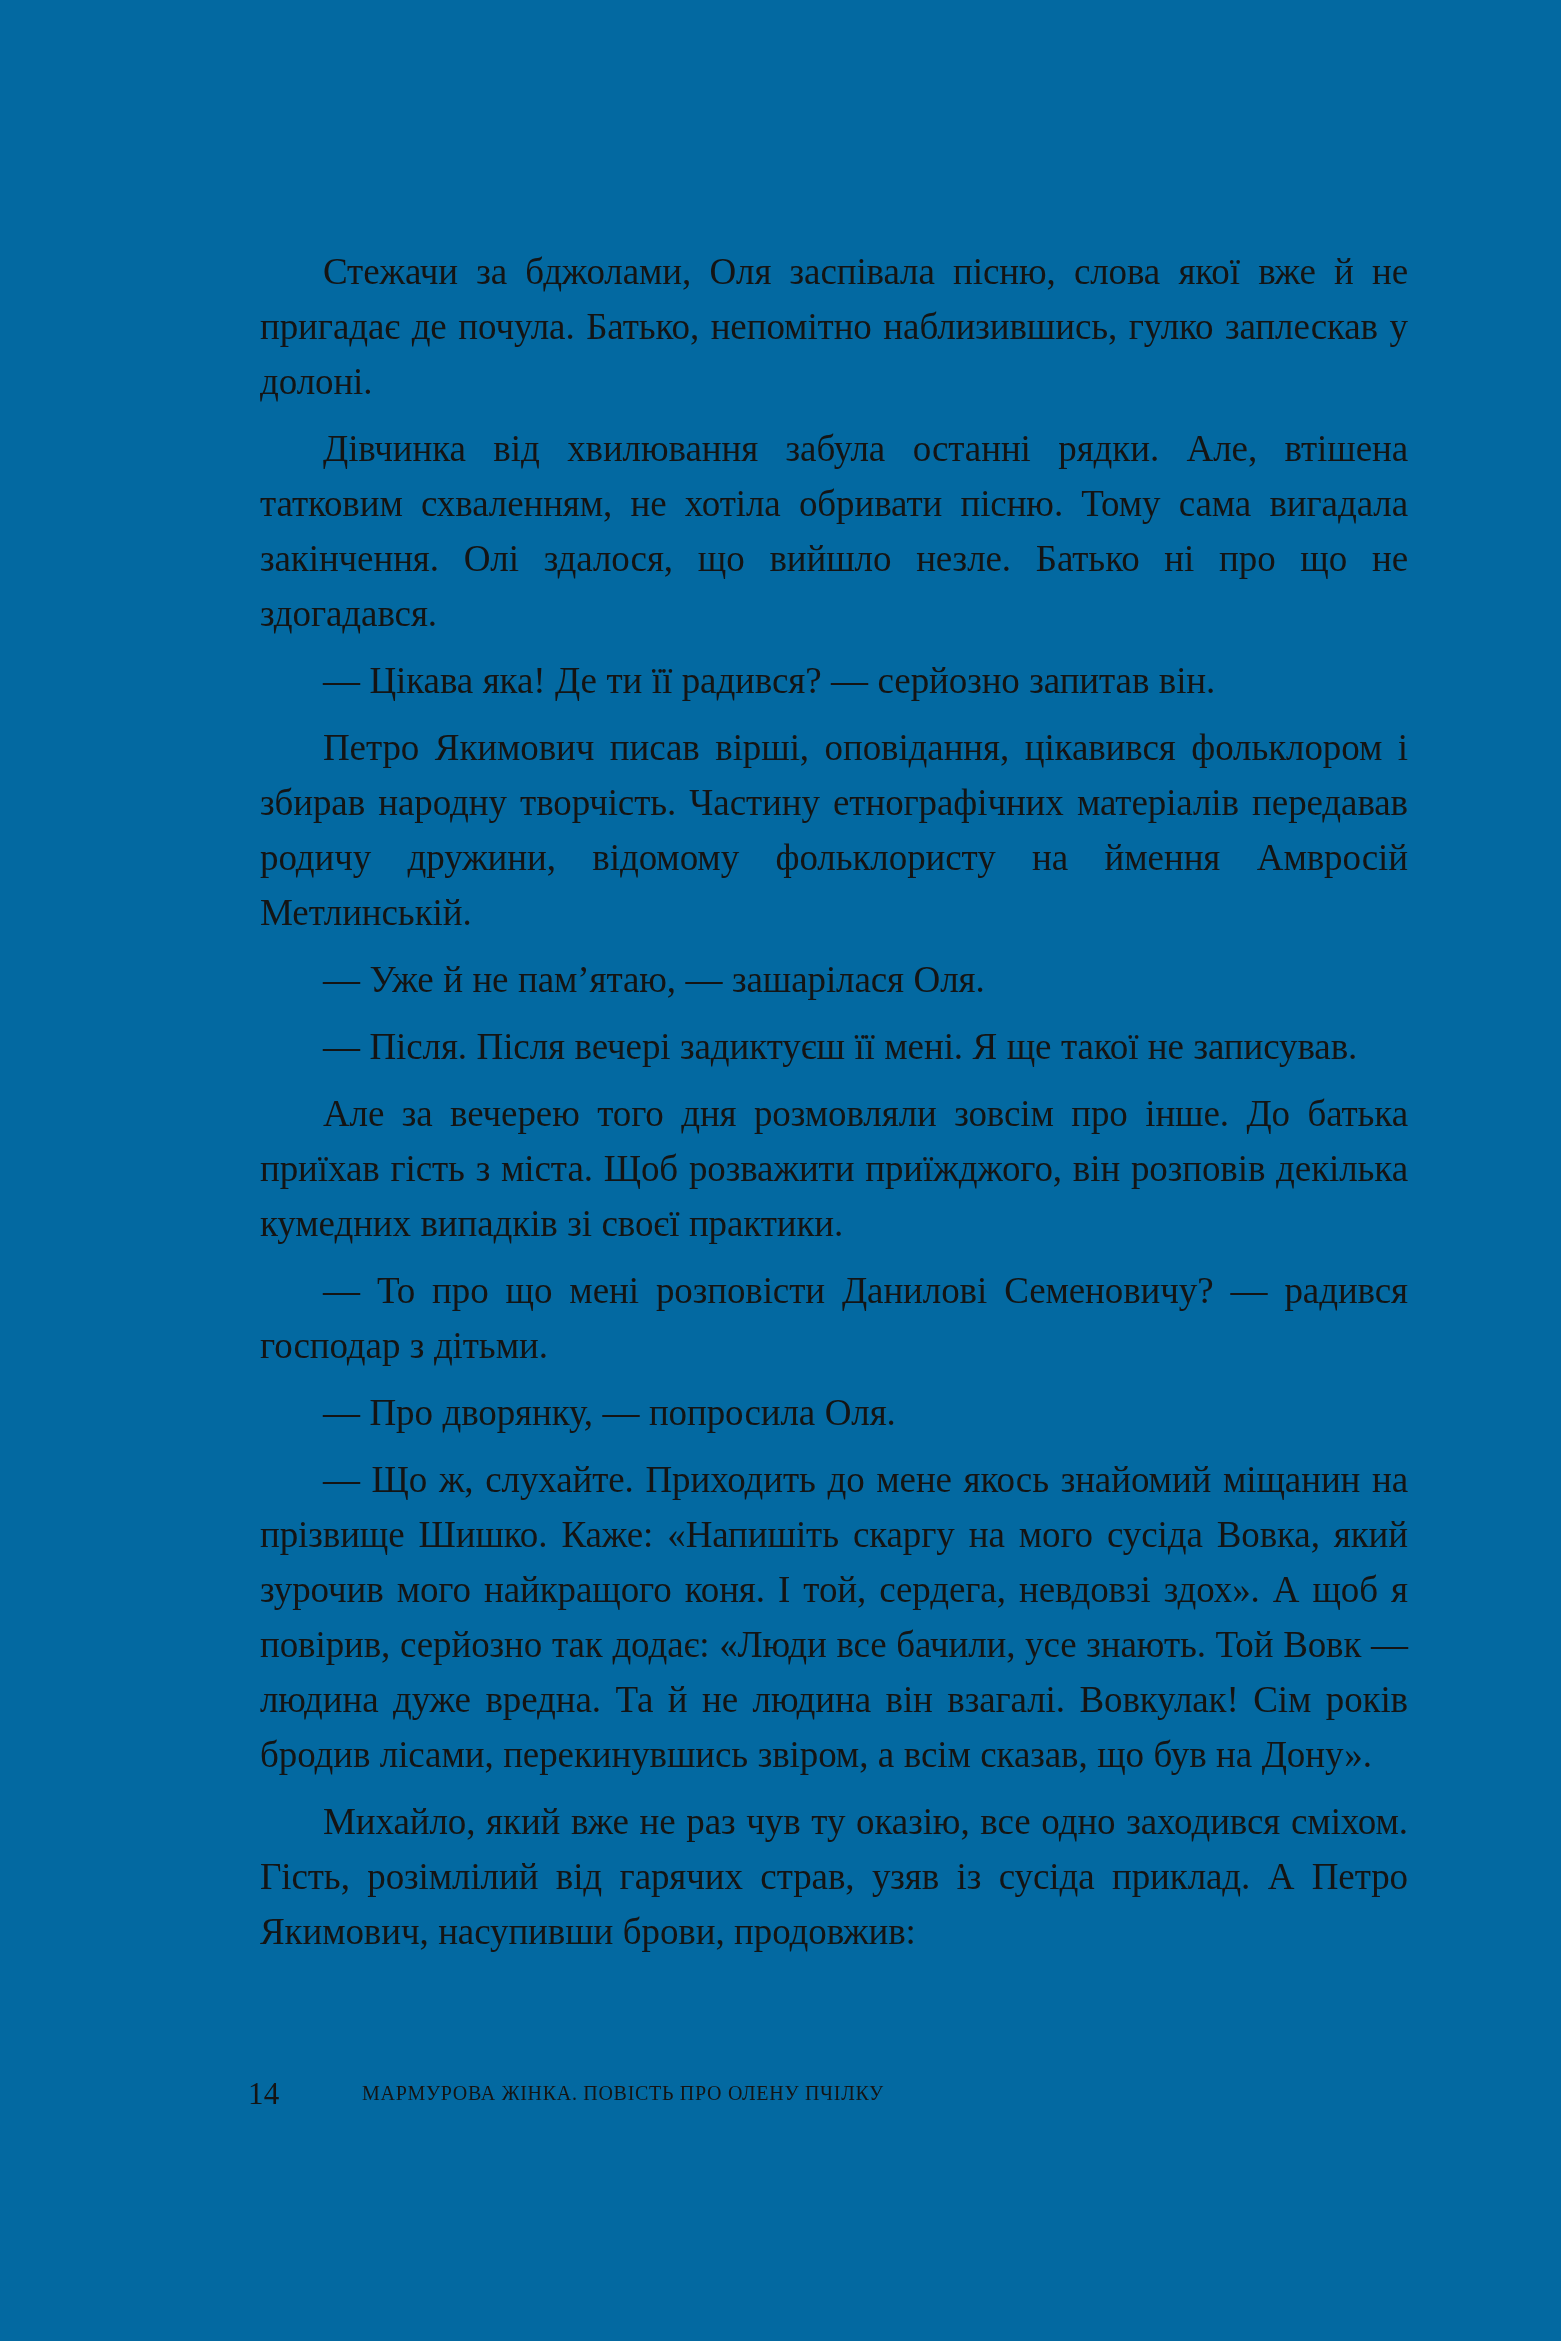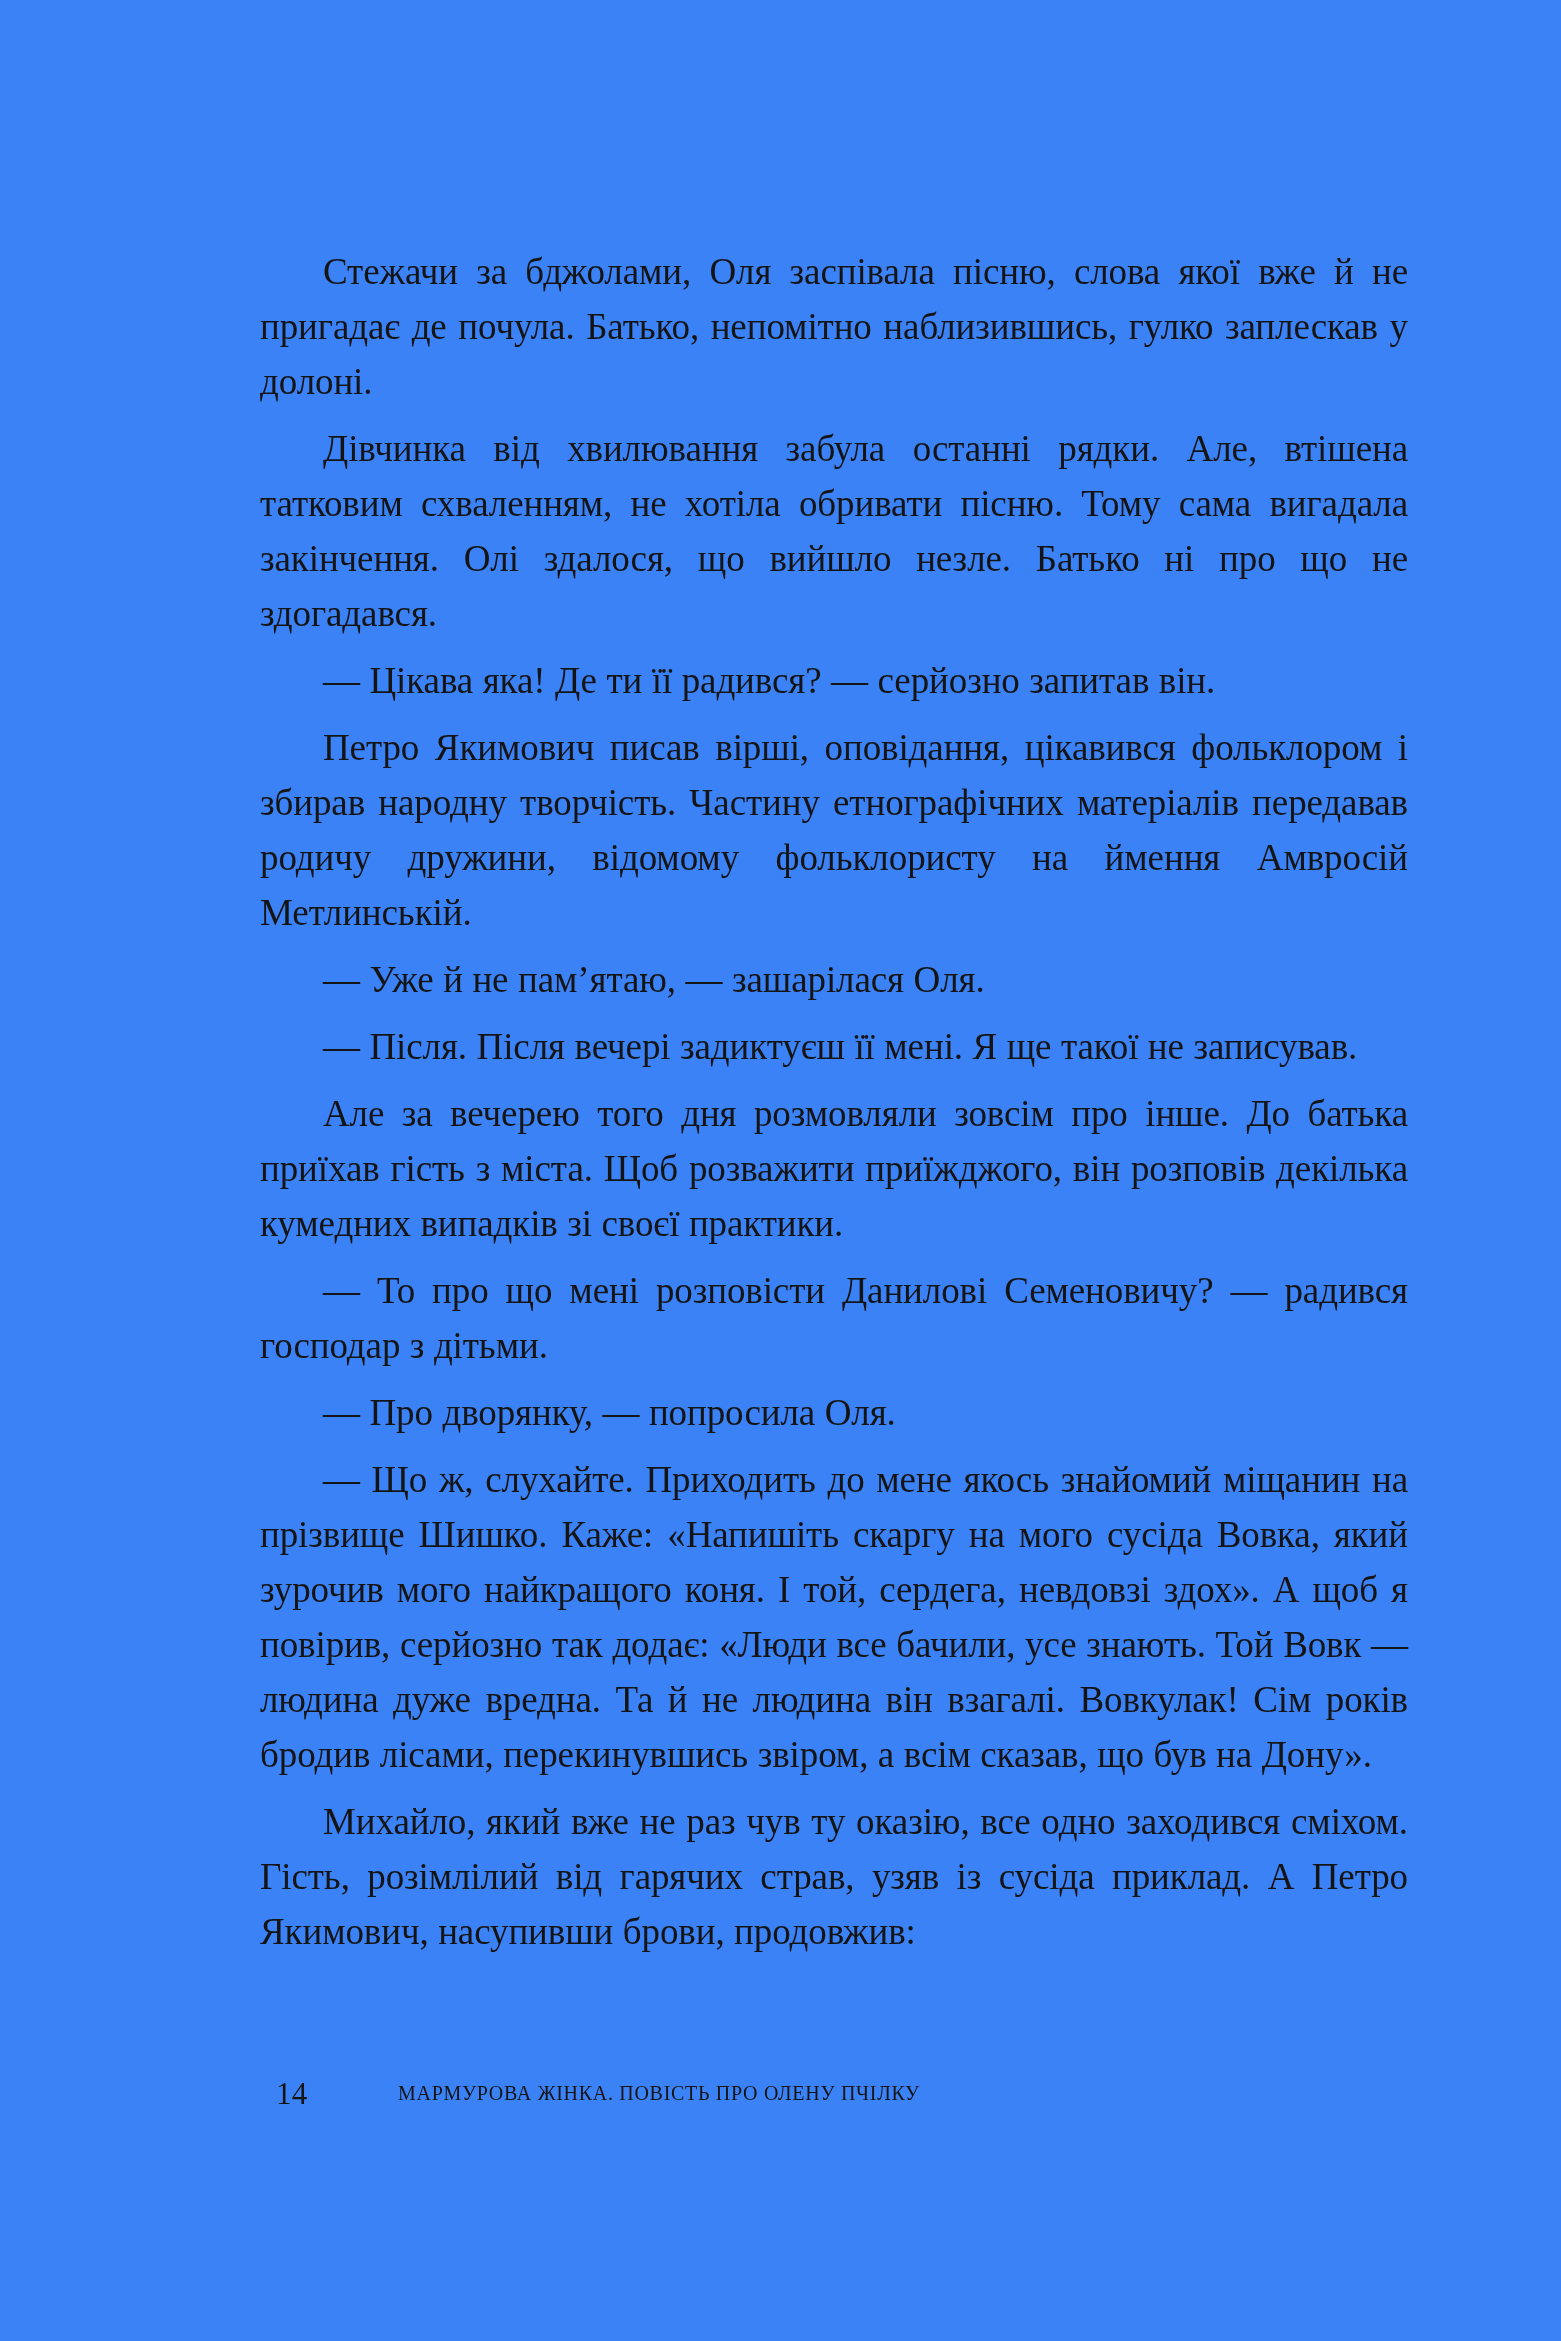--- a/index.html
+++ b/index.html
@@ -6,21 +6,21 @@
   html, body {
     margin: 0;
     padding: 0;
     background: #ffffff;
   }
 
   .page {
     position: relative;
     width: 1561px;
     height: 2342px;
-    background: #3b82f6;
+    background: #0369a1;
     box-sizing: border-box;
     overflow: hidden;
     font-family: "Liberation Serif", "DejaVu Serif", serif;
     color: #1a1a1a;
   }
 
   .text-block {
     position: absolute;
     left: 260px;
     top: 244px;
@@ -40,26 +40,26 @@
     -webkit-hyphens: manual;
     color: #141414;
   }
 
   .para + .para {
     margin-top: 12px;
   }
 
   .footer {
     position: absolute;
-    left: 276px;
+    left: 248px;
     top: 2075px;
     width: 1148px;
     display: flex;
     align-items: flex-end;
-    gap: 8px;
+    gap: 0;
   }
 
   .folio {
     font-size: 31px;
     line-height: 37px;
     color: #141414;
     width: 114px;
     flex: 0 0 114px;
     letter-spacing: 0.3px;
   }

